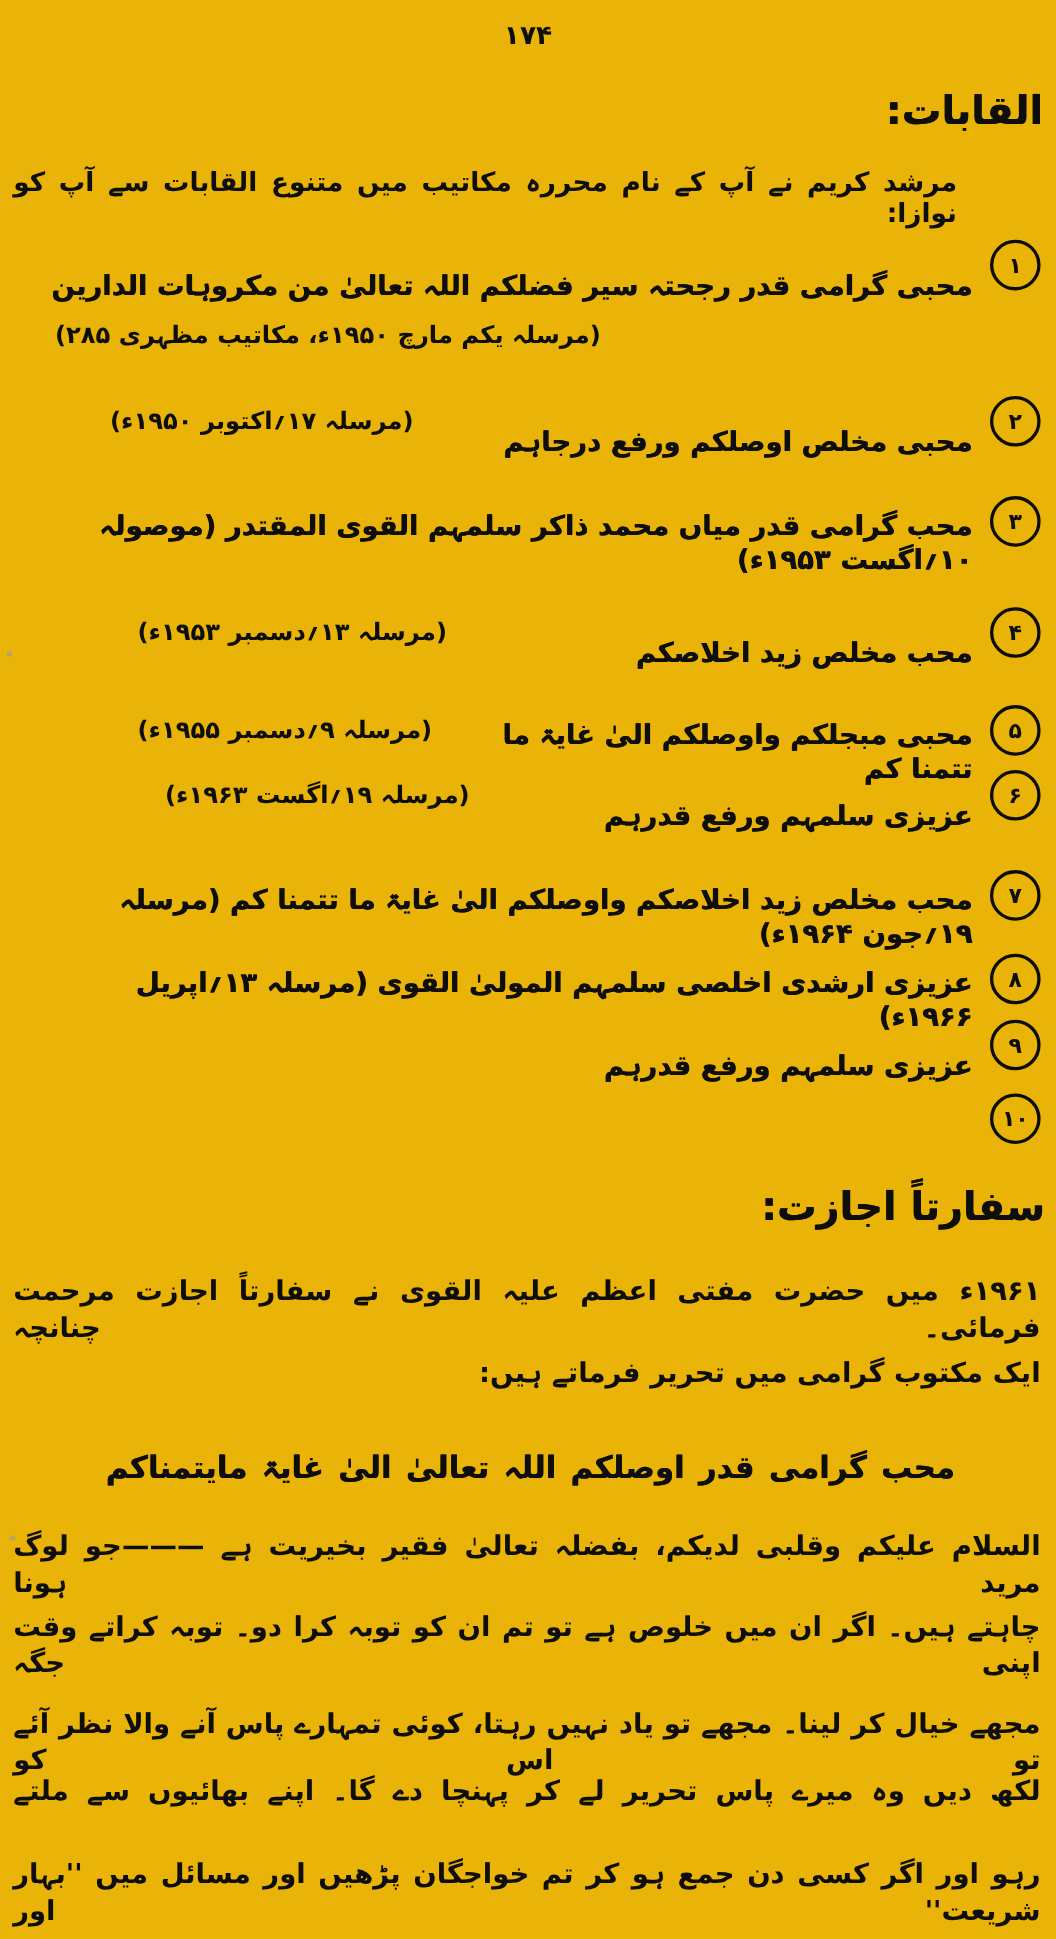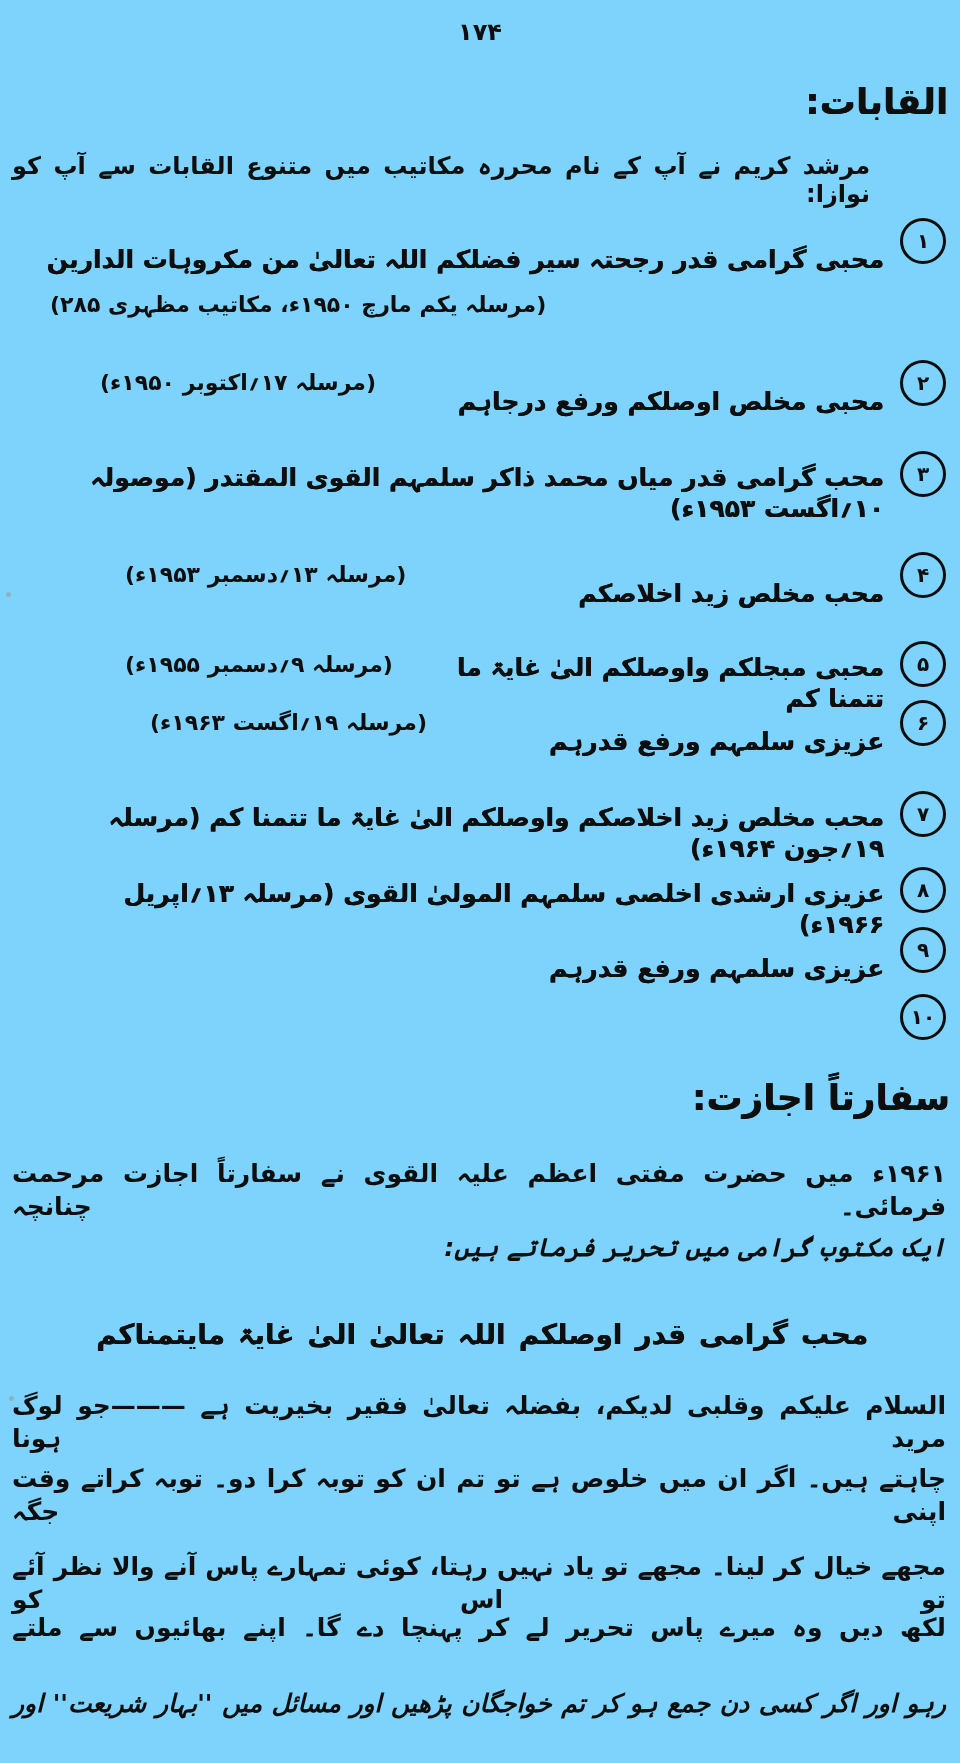--- a/index.html
+++ b/index.html
@@ -1,19 +1,19 @@
 <!DOCTYPE html>
 <html lang="ur" dir="rtl"><head>
 <meta charset="utf-8">
 <style>
   html,body{margin:0;padding:0;background:#fdfdfd;}
   .page{
     position:relative;
     width:960px;height:1763px;
-    background:#7dd3fc;
+    background:#eab308;
     color:#0e0e0e;
     font-family:"DejaVu Sans",sans-serif;
     direction:rtl;
     overflow:hidden;
   }
   .abs{position:absolute;}
   .ink{text-shadow:0.5px 0 currentColor;}
   .pagenum{top:18px;left:0;right:0;text-align:center;font-size:24px;font-weight:bold;letter-spacing:2px;}
   .h1{font-size:36px;font-weight:bold;line-height:1;}
   .intro{
@@ -30,21 +30,21 @@
     border:3px solid #0c0c0c;border-radius:50%;
     font-size:20px;font-weight:bold;
   }
   .title{font-size:25px;font-weight:bold;line-height:1.25;margin-top:38px;}
   .date{font-size:22px;font-weight:bold;white-space:nowrap;}
   .pline{
     right:14px;left:12px;
     font-size:25px;font-weight:bold;line-height:1.3;
     text-align:justify;text-align-last:justify;
   }
-  .pline.ragged{text-align:center;text-align-last:right;font-style:italic;}
+  .pline.ragged{text-align:center;text-align-last:right;}
   .quote-h{
     top:1318px;right:92px;left:96px;
     font-size:28px;font-weight:bold;
     text-align:justify;text-align-last:justify;
   }
   .speck{width:5px;height:5px;border-radius:50%;background:#9a9a9a;opacity:.6;}
 </style>
 </head>
 <body>
 
@@ -122,18 +122,18 @@
 
   <div class="abs pline" style="top:1158px;">۱۹۶۱ء میں حضرت مفتی اعظم علیہ القوی نے سفارتاً اجازت مرحمت فرمائی۔ چنانچہ</div>
   <div class="abs pline ragged" style="top:1232px;">ایک مکتوب گرامی میں تحریر فرماتے ہیں:</div>
 
   <div class="abs quote-h ink">محب گرامی قدر اوصلکم اللہ تعالیٰ الیٰ غایۃ مایتمناکم</div>
 
   <div class="abs pline" style="top:1390px;">السلام علیکم وقلبی لدیکم، بفضلہ تعالیٰ فقیر بخیریت ہے ———جو لوگ مرید ہونا</div>
   <div class="abs pline" style="top:1551px;">مجھے خیال کر لینا۔ مجھے تو یاد نہیں رہتا، کوئی تمہارے پاس آنے والا نظر آئے تو اس کو</div>
   <div class="abs pline" style="top:1463px;">چاہتے ہیں۔ اگر ان میں خلوص ہے تو تم ان کو توبہ کرا دو۔ توبہ کراتے وقت اپنی جگہ</div>
   <div class="abs pline" style="top:1612px;">لکھ دیں وہ میرے پاس تحریر لے کر پہنچا دے گا۔ اپنے بھائیوں سے ملتے</div>
-  <div class="abs pline" style="top:1688px;font-style:italic;">رہو اور اگر کسی دن جمع ہو کر تم خواجگان پڑھیں اور مسائل میں ''بہار شریعت'' اور</div>
+  <div class="abs pline" style="top:1688px;">رہو اور اگر کسی دن جمع ہو کر تم خواجگان پڑھیں اور مسائل میں ''بہار شریعت'' اور</div>
 
   <div class="abs speck" style="top:592px;left:6px;"></div>
   <div class="abs speck" style="top:1396px;left:9px;"></div>
 
 </div>
 
 </body></html>

